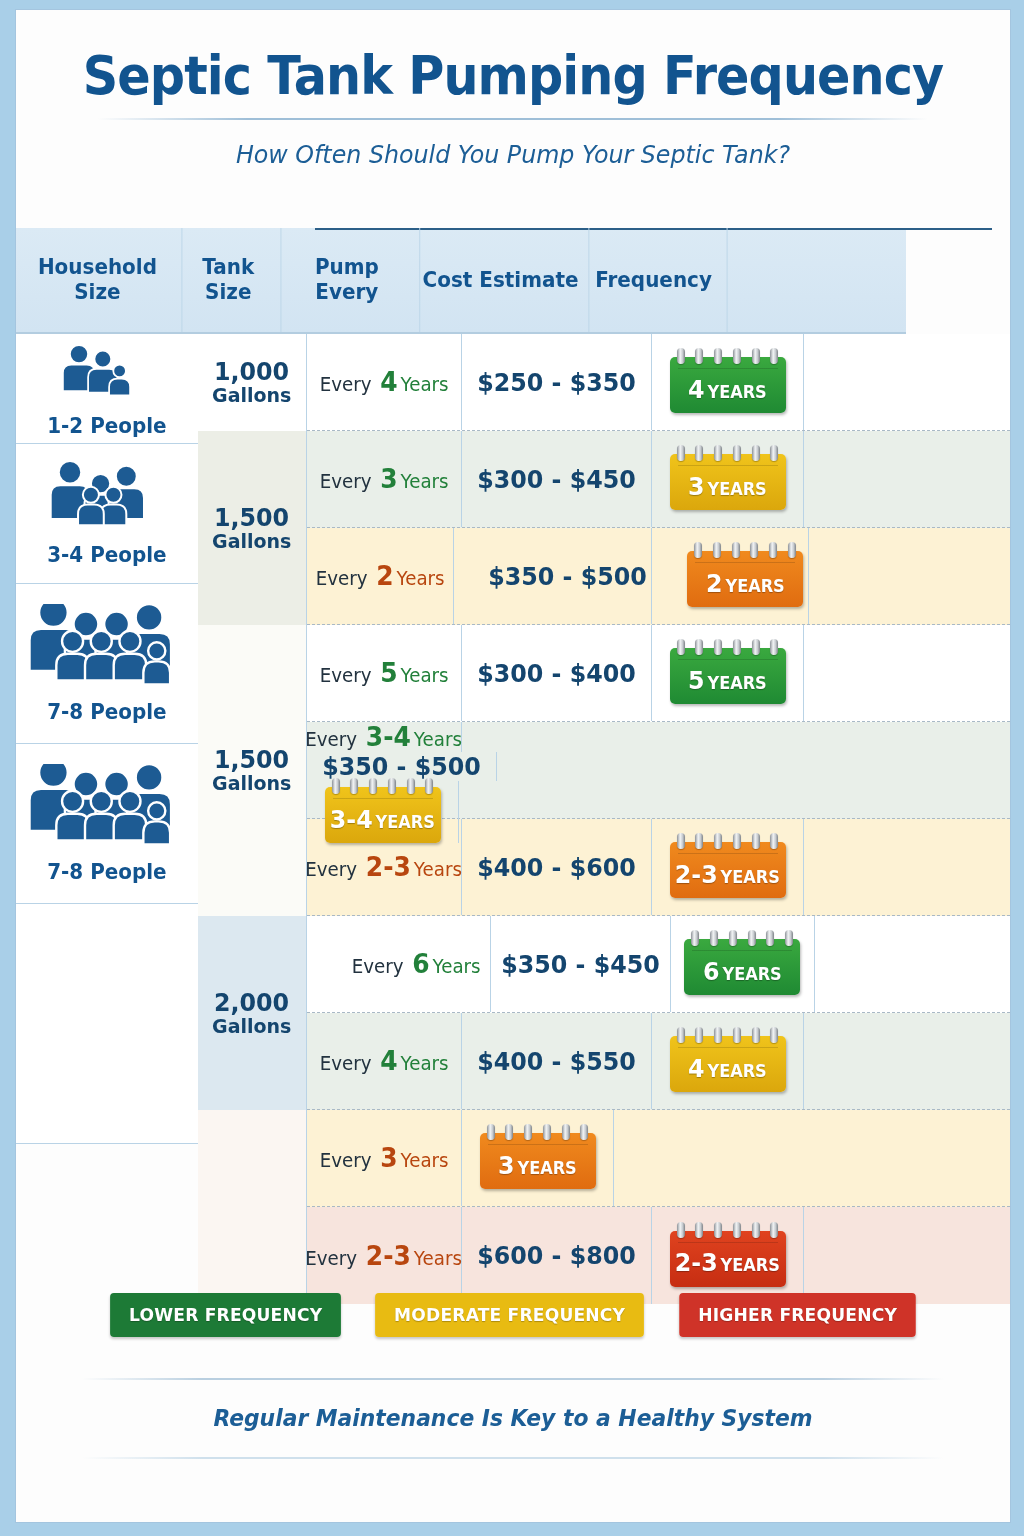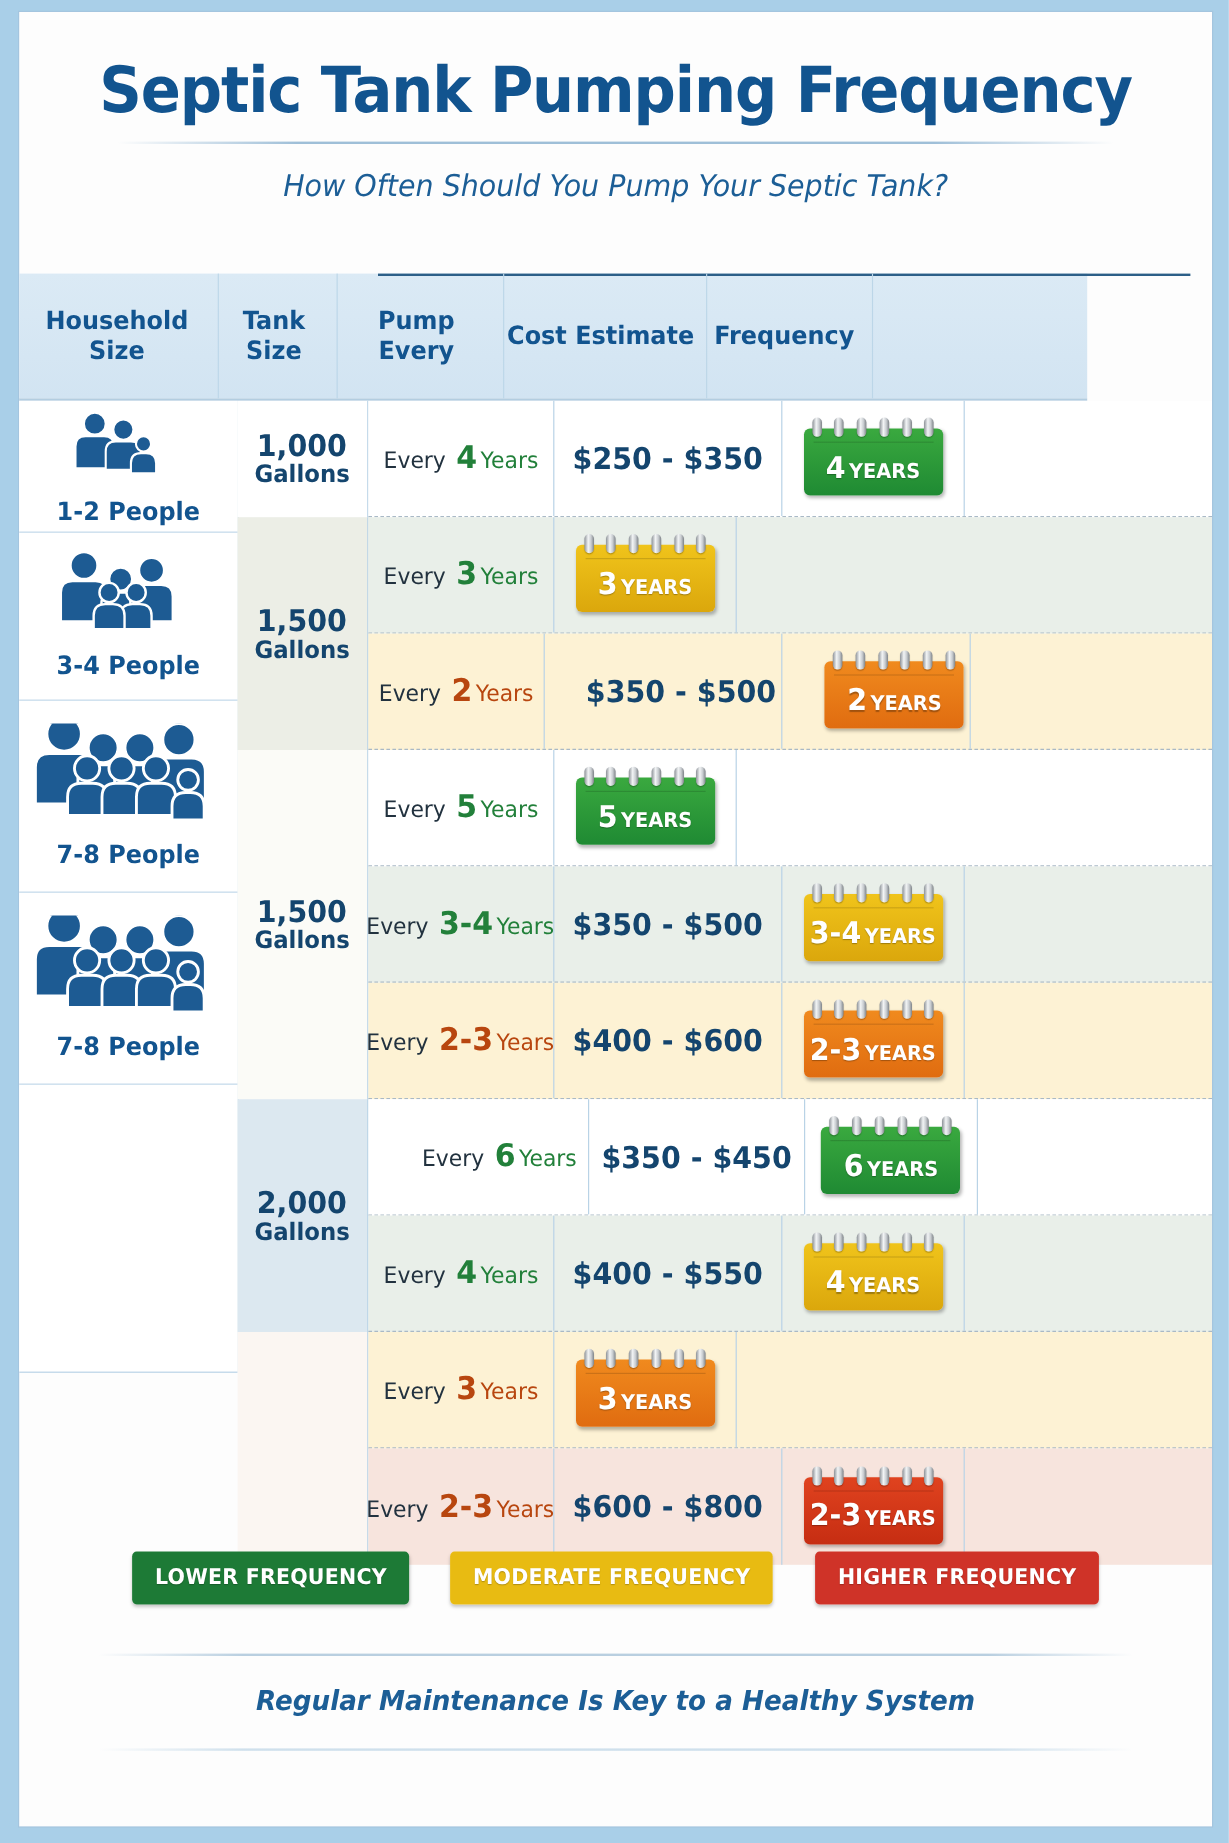--- a/index.html
+++ b/index.html
@@ -356,20 +356,23 @@
                 <div class="hline"></div>
                 <div class="txt"><span class="n">4</span><span class="u">YEARS</span></div>
               </div>
             </div>
             <div class="cell pad"></div>
           </div>
           <div class="row" style="background: rgb(233, 239, 233);">
             <div class="cell pump">
               <div class="pump-txt"><span>Every </span><span class="big" style="color: rgb(34, 128, 58);">3</span><span class="yrs" style="color: rgb(34, 128, 58);">Years</span></div>
             </div>
+            <div class="cell cost">
+              <div class="cost-txt">$300 - $450</div>
+            </div>
             <div class="cell freq">
               <div class="cal" style="background: linear-gradient(rgb(240, 196, 27) 0%, rgb(219, 167, 12) 100%);">
                 <div class="rings">
                   <div class="ring"></div>
                   <div class="ring"></div>
                   <div class="ring"></div>
                   <div class="ring"></div>
                   <div class="ring"></div>
                   <div class="ring"></div>
                 </div>
@@ -399,37 +402,40 @@
                 <div class="hline"></div>
                 <div class="txt"><span class="n">2</span><span class="u">YEARS</span></div>
               </div>
             </div>
             <div class="cell pad"></div>
           </div>
           <div class="row" style="background: rgb(255, 255, 255);">
             <div class="cell pump">
               <div class="pump-txt"><span>Every </span><span class="big" style="color: rgb(34, 128, 58);">5</span><span class="yrs" style="color: rgb(34, 128, 58);">Years</span></div>
             </div>
+            <div class="cell cost">
+              <div class="cost-txt">$300 - $400</div>
+            </div>
             <div class="cell freq">
               <div class="cal" style="background: linear-gradient(rgb(58, 169, 63) 0%, rgb(31, 138, 51) 100%);">
                 <div class="rings">
                   <div class="ring"></div>
                   <div class="ring"></div>
                   <div class="ring"></div>
                   <div class="ring"></div>
                   <div class="ring"></div>
                   <div class="ring"></div>
                 </div>
                 <div class="hline"></div>
                 <div class="txt"><span class="n">5</span><span class="u">YEARS</span></div>
               </div>
             </div>
             <div class="cell pad"></div>
           </div>
-          <div class="row" style="background: rgb(233, 239, 233);">
+          <div class="row" style="background: rgb(233, 239, 233); flex-direction: column;">
             <div class="cell pump">
               <div class="pump-txt"><span>Every </span><span class="big" style="color: rgb(34, 128, 58);">3-4</span><span class="yrs" style="color: rgb(34, 128, 58);">Years</span></div>
             </div>
             <div class="cell cost">
               <div class="cost-txt">$350 - $500</div>
             </div>
             <div class="cell freq">
               <div class="cal" style="background: linear-gradient(rgb(240, 196, 27) 0%, rgb(219, 167, 12) 100%);">
                 <div class="rings">
                   <div class="ring"></div>

